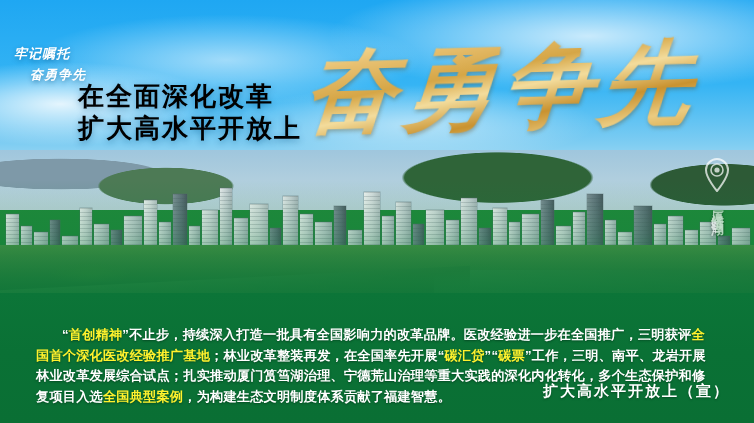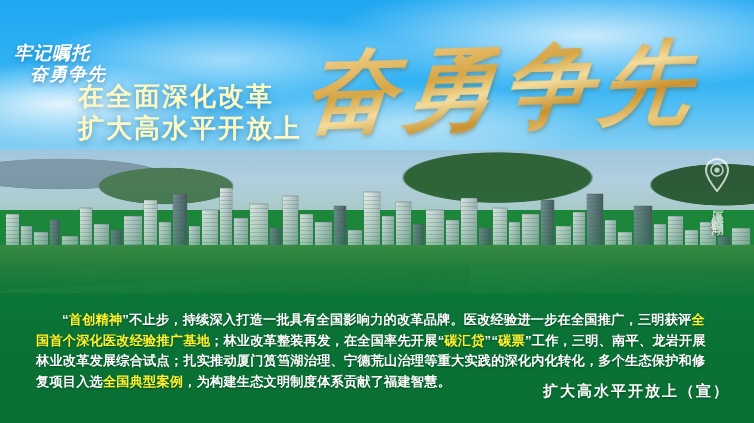--- a/index.html
+++ b/index.html
@@ -93,30 +93,30 @@
   }
   .greenband{
     position:absolute;left:0;bottom:0;width:754px;height:130px;
     background:linear-gradient(180deg,#0c7538 0%,#0a7135 45%,#0a6f34 100%);
   }
 
   
   .badge{
     position:absolute;left:14px;top:22px;
     color:#ffffff;font-weight:bold;font-style:italic;
-    font-size:18px;line-height:21px;letter-spacing:1px;
+    font-size:13px;line-height:21px;letter-spacing:1px;
     text-shadow:0 2px 5px rgba(0,70,120,.45);
     white-space:pre-line;
   }
   .badge .l2{padding-left:16px;display:block;}
 
   
   .subtitle{
     position:absolute;left:78px;top:80px;
-    color:#fef9c3;font-weight:bold;font-size:26px;line-height:32px;
+    color:#000000;font-weight:bold;font-size:26px;line-height:32px;
     letter-spacing:2px;
     text-shadow:0 2px 6px rgba(0,80,130,.45);
     white-space:pre-line;
   }
 
   
   .calli{
     position:absolute;left:305px;top:38px;
     font-family:"DejaVu Serif","Liberation Serif",serif;
     font-weight:bold;font-style:italic;
@@ -139,21 +139,21 @@
   .locmark .loctext{
     margin-top:4px;
     writing-mode:vertical-rl;
     color:rgba(255,255,255,.88);
     font-size:13px;letter-spacing:3px;font-weight:bold;
     text-shadow:0 1px 3px rgba(0,0,0,.5);
   }
 
   
   .copy{
-    position:absolute;left:36px;top:297px;width:676px;
+    position:absolute;left:36px;top:312px;width:676px;
     color:#ffffff;font-size:13.2px;line-height:20.5px;
     font-weight:bold;letter-spacing:.2px;
     text-shadow:0 1px 2px rgba(0,40,20,.55);
   }
   .copy .hl{color:#FFF22D;}
   .copy .indent{display:inline-block;width:26px;}
 
   .signature{
     position:absolute;right:24px;bottom:22px;
     color:#ffffff;font-size:15px;font-weight:bold;letter-spacing:2px;

